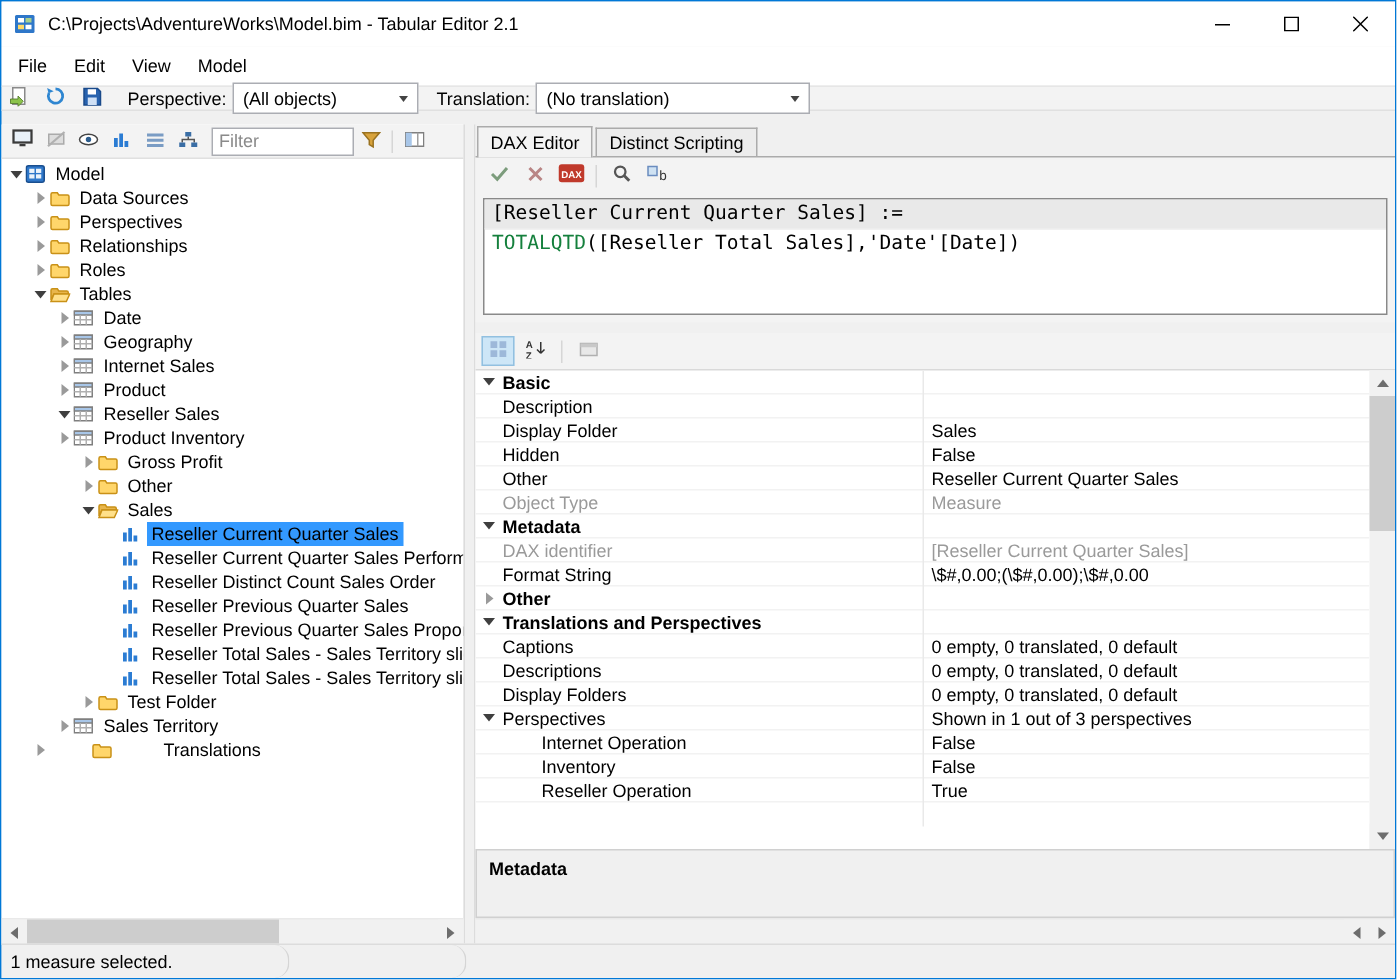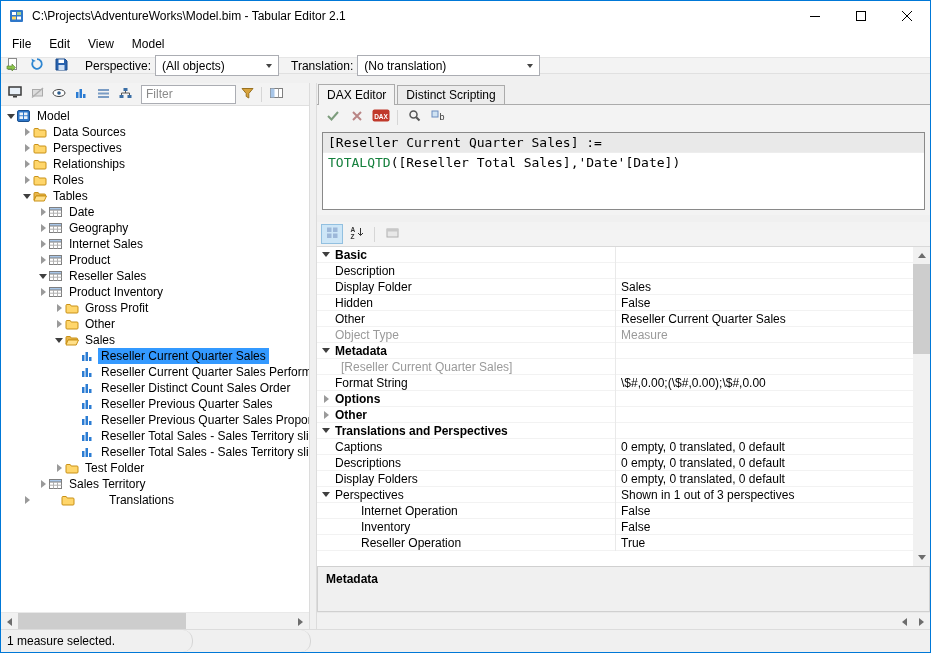--- a/index.html
+++ b/index.html
@@ -668,33 +668,27 @@
             </div>
             <div class="prow cat">
               <span class="gut">
                 <span class="tri-open"></span>
               </span>
               <span class="pname">Metadata</span>
               <span class="pval"></span>
             </div>
             <div class="prow">
               <span class="gut"></span>
+              <span class="pname gray">DAX identifier</span>
               <span class="pval gray">[Reseller Current Quarter Sales]</span>
             </div>
             <div class="prow">
               <span class="gut"></span>
               <span class="pname">Format String</span>
               <span class="pval">\$#,0.00;(\$#,0.00);\$#,0.00</span>
-            </div>
-            <div class="prow cat">
-              <span class="gut">
-                <span class="tri-closed"></span>
-              </span>
-              <span class="pname">Options</span>
-              <span class="pval"></span>
             </div>
             <div class="prow cat">
               <span class="gut">
                 <span class="tri-closed"></span>
               </span>
               <span class="pname">Other</span>
               <span class="pval"></span>
             </div>
             <div class="prow cat">
               <span class="gut">

